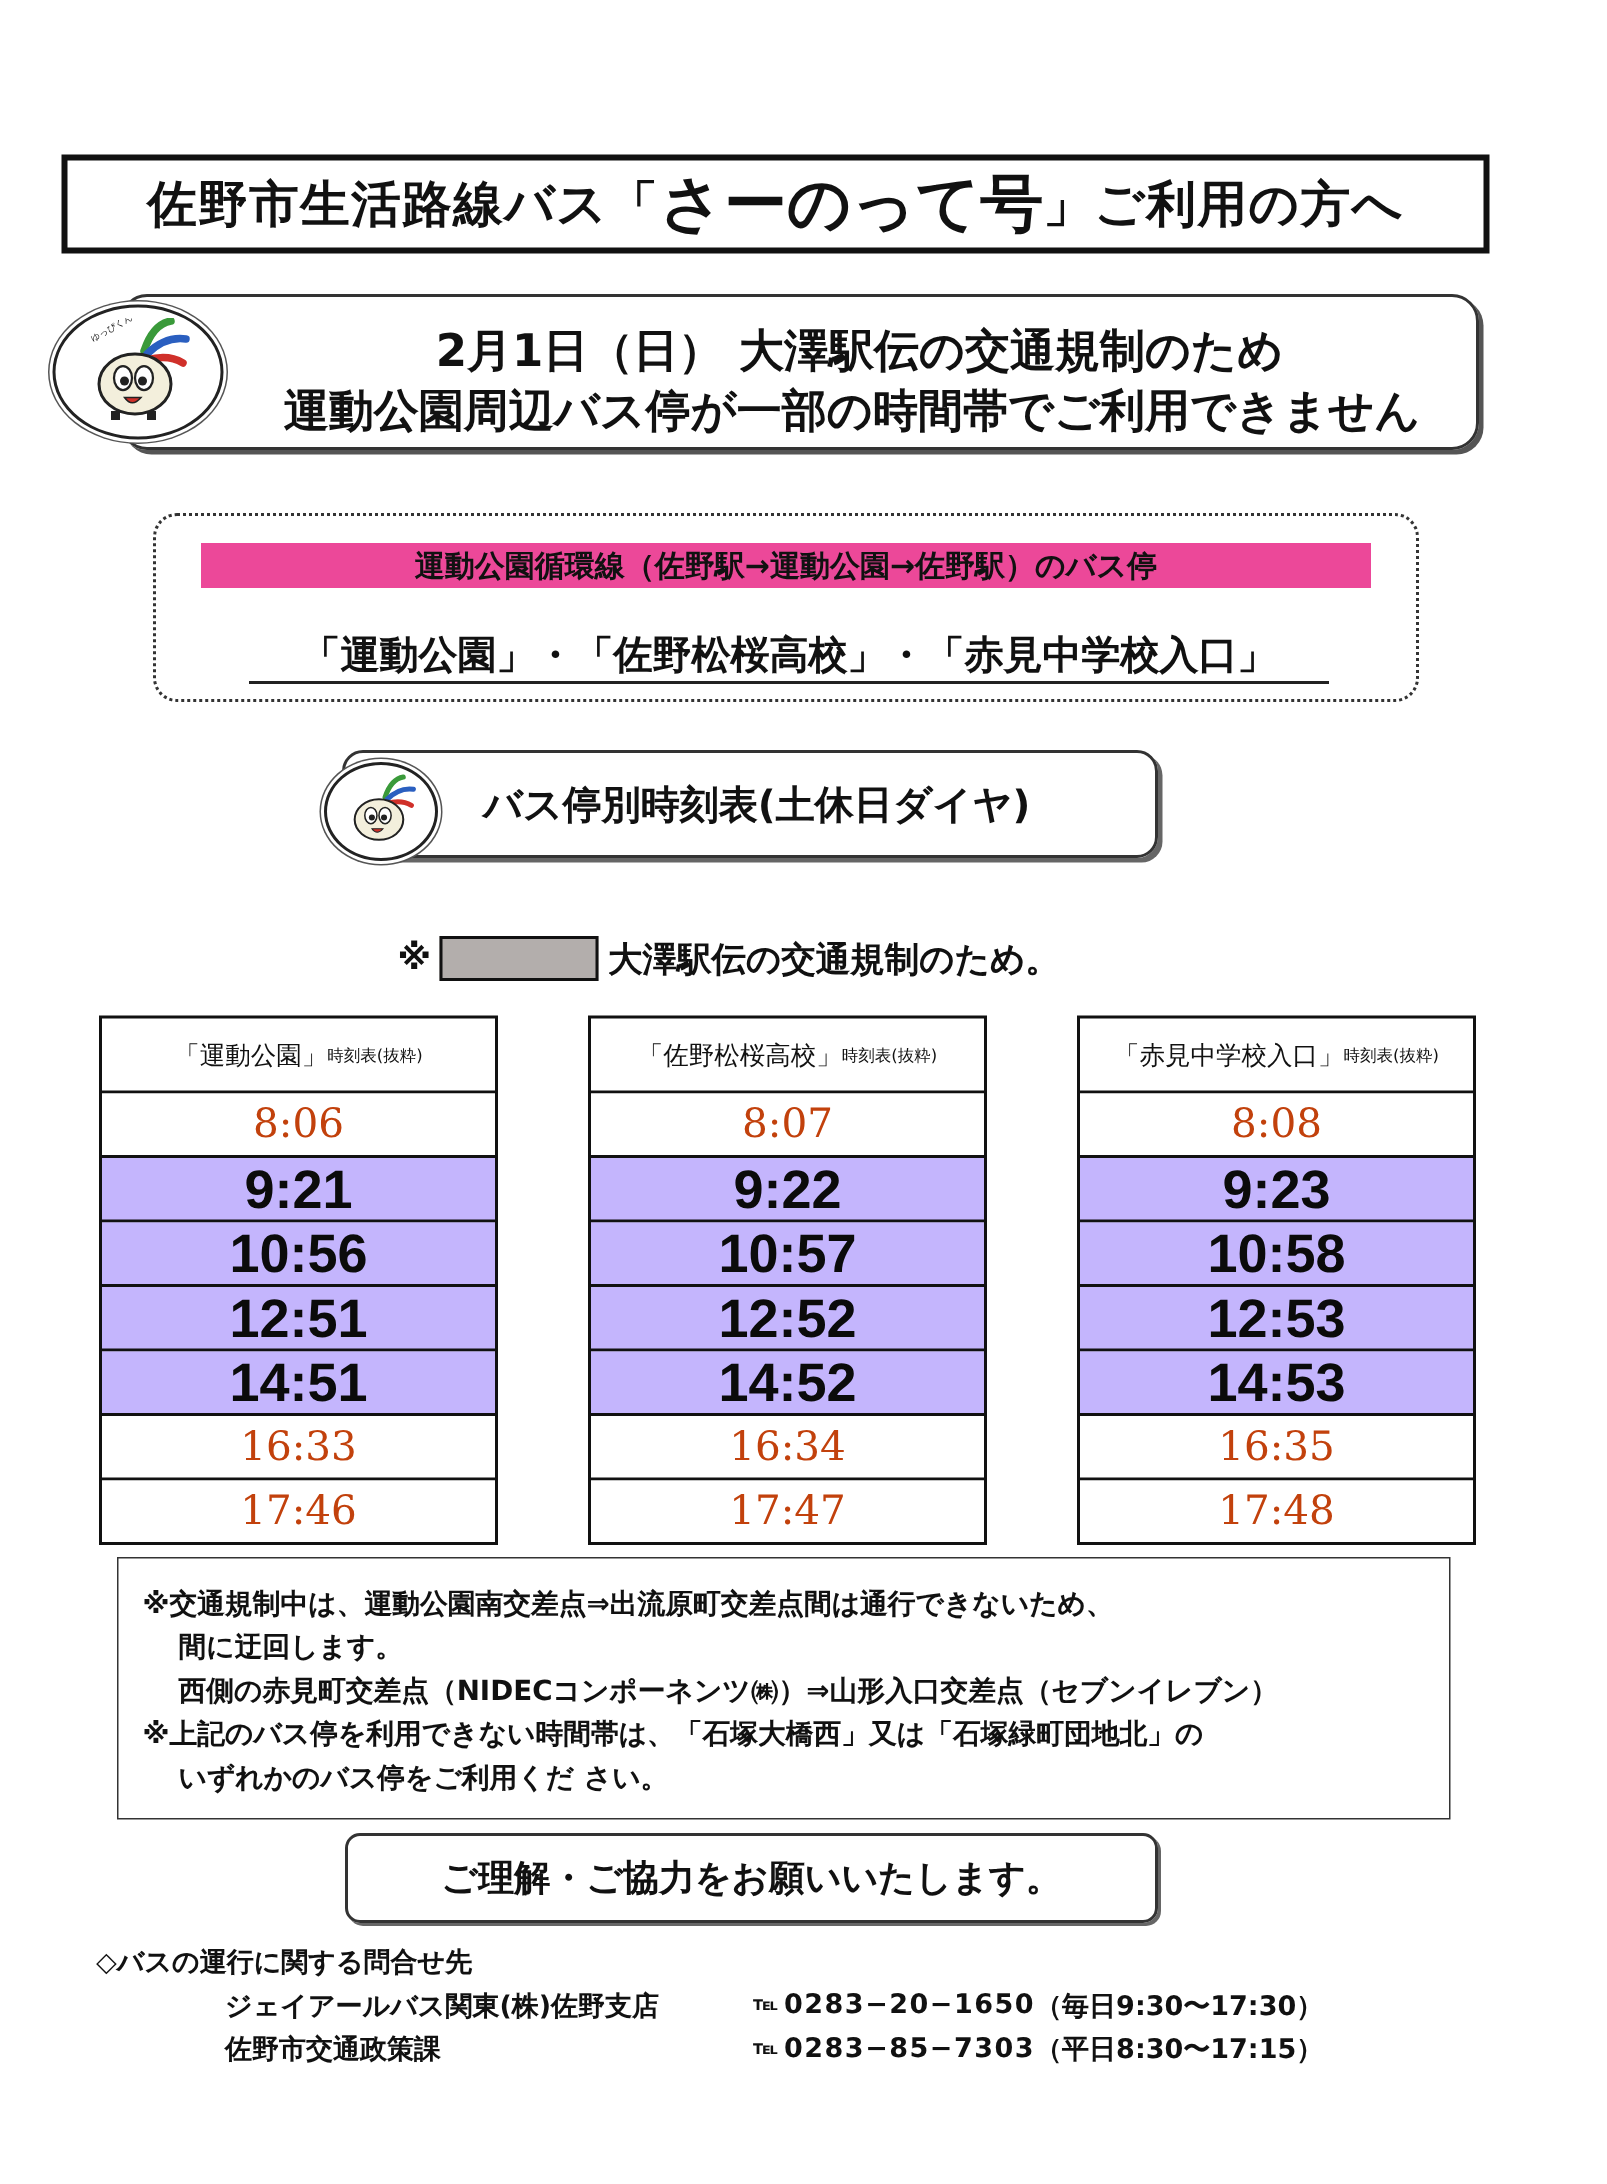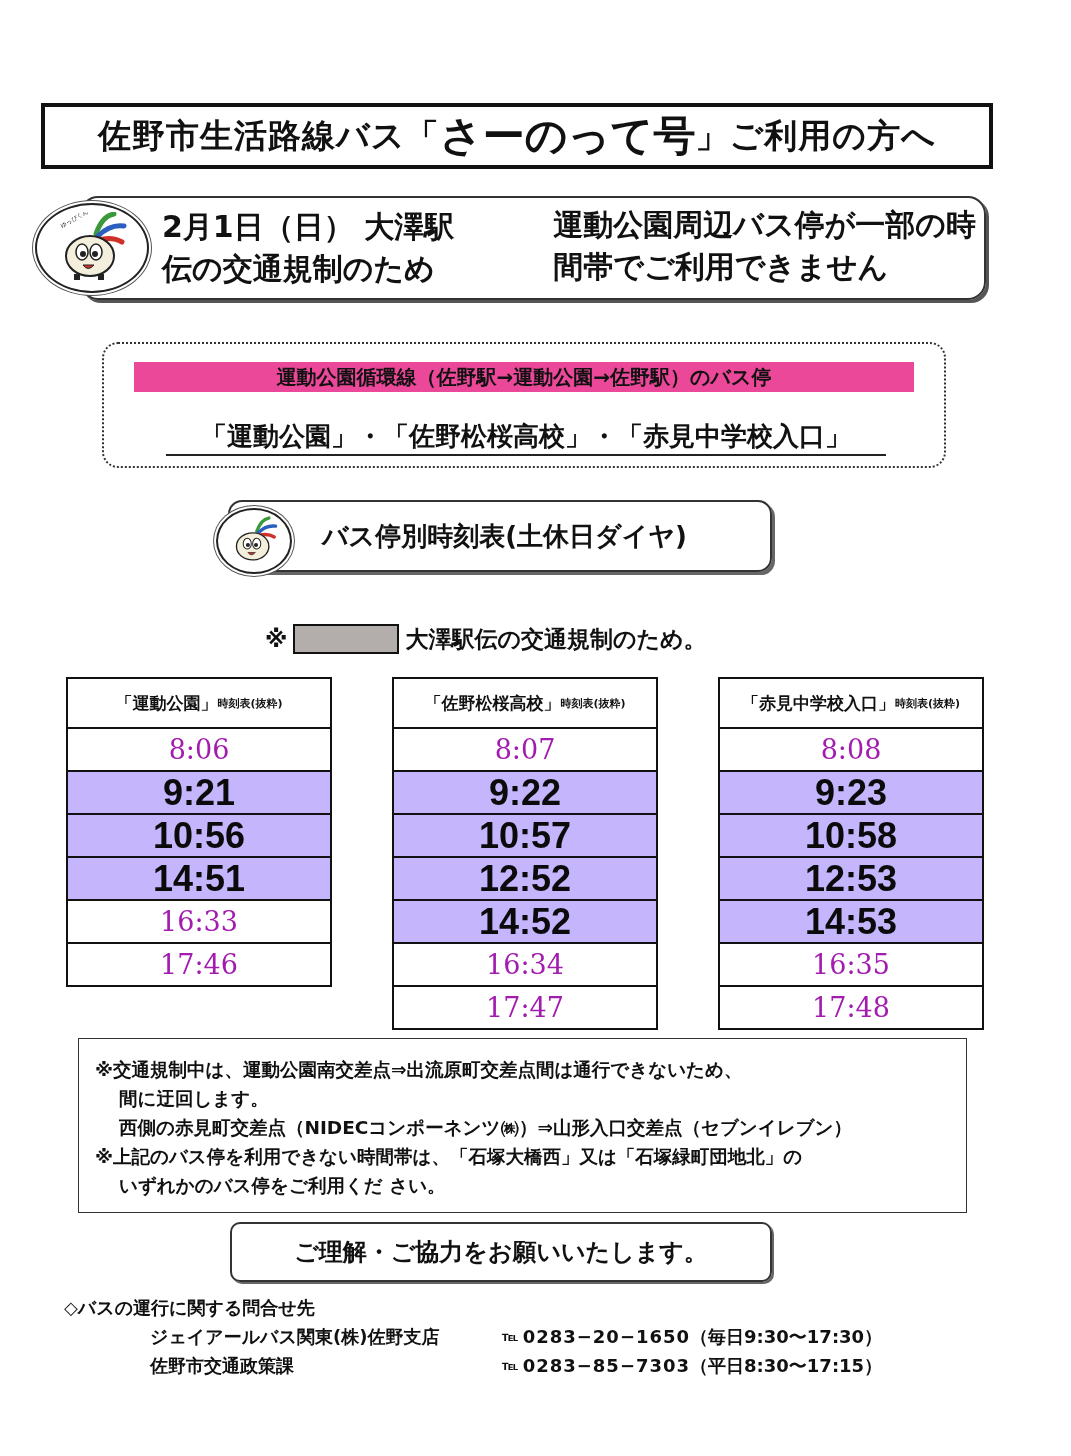--- a/index.html
+++ b/index.html
@@ -16,21 +16,21 @@
     display: flex; align-items: center; justify-content: center;
   }
   .title-box .t { font-size: 33px; font-weight: bold; letter-spacing: 1px; }
   .title-box .big { font-size: 42px; font-weight: bold; }
 
   
   .notice {
     left: 80px; top: 196px; width: 902px; height: 100px;
     border: 2px solid #333; border-radius: 18px;
     box-shadow: 3px 3px 0 #555;
-    display: flex; flex-direction: row; align-items: center; justify-content: flex-start;
+    display: flex; flex-direction: column; align-items: center; justify-content: flex-end;
   }
   .notice .l1 { font-size: 30px; font-weight: bold; margin-left: 80px; line-height: 42px; }
   .notice .l2 { font-size: 30px; font-weight: bold; margin-left: 70px; line-height: 42px; font-family: Liberation Mono, monospace; }
 
   .mascot {
     border-radius: 50%; border: 2px solid #222; background: #fff;
     box-shadow: 0 0 0 2px #fff, 0 0 0 3px #555;
     display: flex; align-items: center; justify-content: center; overflow: hidden;
   }
   .mascot-lg { left: 35px; top: 203px; width: 110px; height: 86px; }
@@ -67,30 +67,30 @@
   .legend { left: 265px; top: 622px; height: 34px; display: flex; align-items: center; font-size: 23px; font-weight: bold; }
   .legend .swatch { width: 106px; height: 30px; background: #b3aeac; border: 2px solid #111; margin: 0 6px 0 6px; box-sizing: border-box; }
 
   
   .table {
     width: 266px; border: 2px solid #111; box-sizing: border-box;
   }
   .table .hd {
     height: 48px; border-bottom: 2px solid #111;
     display: flex; align-items: center; justify-content: center; white-space: nowrap;
-    font-weight: bold;
+    font-weight: normal;
   }
   .table .hd .nm { font-size: 17px; }
   .table .hd .sm { font-size: 11px; }
   .row {
     height: 43px; border-bottom: 2px solid #111; box-sizing: border-box;
     display: flex; align-items: center; justify-content: center;
   }
   .row:last-child { border-bottom: none; height: 41px; }
-  .row.ok { background: #fff; font-family: "DejaVu Serif", "Liberation Serif", serif; font-size: 27px; color: #a21caf; }
+  .row.ok { background: #fff; font-family: "DejaVu Serif", "Liberation Serif", serif; font-size: 27px; color: #c2410c; }
   .row.blocked { background: #c4b5fd; font-family: "Liberation Sans", sans-serif; font-weight: bold; font-size: 36px; color: #0b0b0b; }
   .t1 { left: 66px; top: 677px; }
   .t2 { left: 392px; top: 677px; }
   .t3 { left: 718px; top: 677px; }
 
   
   .notes {
     left: 78px; top: 1038px; width: 889px; height: 175px;
     border: 1px solid #333; box-sizing: border-box; padding: 16px 0 0 16px;
     font-size: 18.5px; font-weight: bold; line-height: 29px;
@@ -172,20 +172,21 @@
 </div>
 
 <div class="abs table t1">
   <div class="hd">
     <span class="nm">「運動公園」</span>
       <span class="sm">時刻表(抜粋)</span>
   </div>
   <div class="row ok">8:06</div>
   <div class="row blocked">9:21</div>
   <div class="row blocked">10:56</div>
+  <div class="row blocked">12:51</div>
   <div class="row blocked">14:51</div>
   <div class="row ok">16:33</div>
   <div class="row ok">17:46</div>
 </div>
 
 <div class="abs table t2">
   <div class="hd">
     <span class="nm">「佐野松桜高校」</span>
       <span class="sm">時刻表(抜粋)</span>
   </div>

